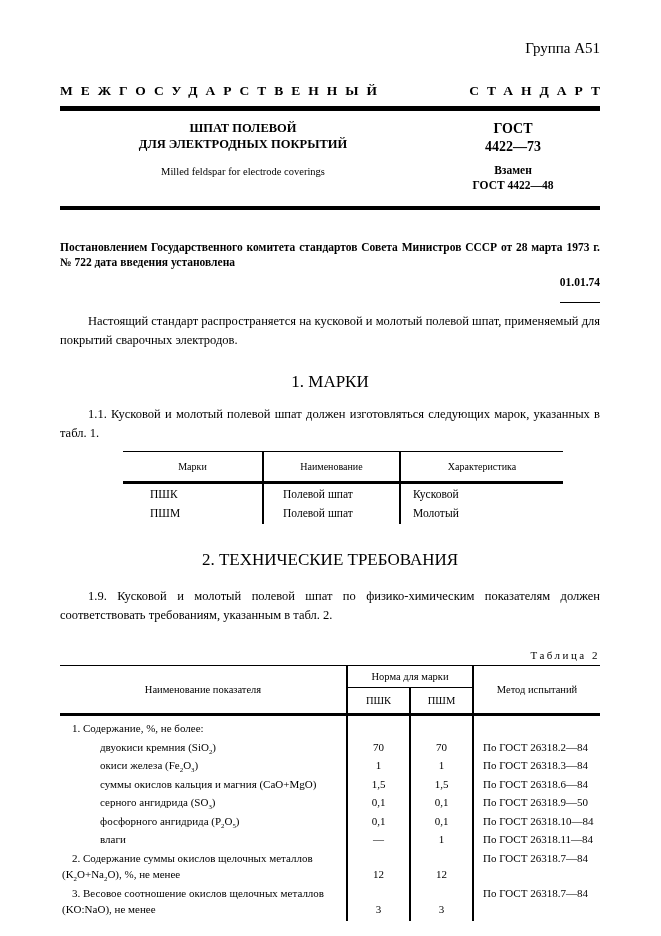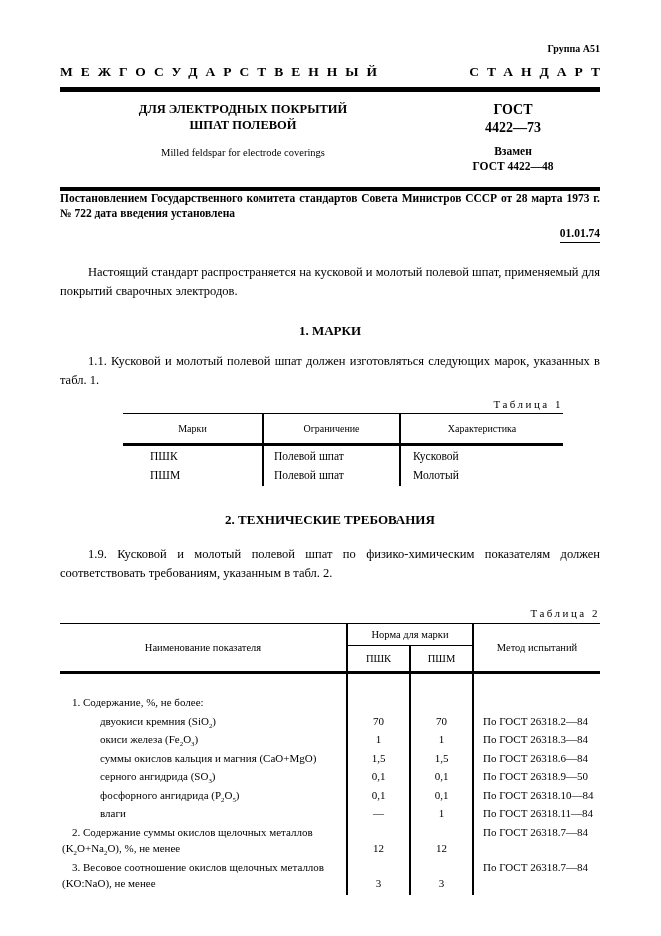--- a/index.html
+++ b/index.html
@@ -1,71 +1,71 @@
 <!DOCTYPE html>
 <html><head>
 <meta charset="utf-8">
 <style>
   html,body{margin:0;padding:0;}
   body{
     width:661px;height:936px;background:#ffffff;color:#000;
     font-family:"Liberation Serif", serif;overflow:hidden;
   }
   .page{box-sizing:border-box;width:661px;height:936px;padding:42px 61px 0 60px;}
-  .group-label{text-align:right;font-weight:bold;font-size:10px;line-height:13px;}
-  .banner{display:flex;justify-content:space-between;margin-top:9px;font-weight:bold;font-size:13.5px;}
+  .group-label{text-align:right;font-weight:normal;font-size:15px;line-height:13px;}
+  .banner{display:flex;justify-content:space-between;margin-top:28px;font-weight:bold;font-size:13.5px;}
   .banner .w1{letter-spacing:8px;}
   .banner .w2{letter-spacing:8px;margin-right:-8px;}
   .rule-thick{height:5px;background:#000;margin-top:7px;}
   .rule-thick2{height:4px;background:#000;margin-top:13px;}
   .title-row{display:flex;margin-top:9px;}
   .title-left{width:366px;text-align:center;}
   .title-right{width:174px;text-align:center;}
   .title-ru{font-weight:bold;font-size:12.5px;line-height:16px;}
   .title-en{font-size:10.5px;margin-top:14px;}
   .gost-big{font-weight:bold;font-size:14px;line-height:18px;}
   .replaces{font-weight:bold;font-size:11.5px;line-height:15px;margin-top:7px;}
-  .preamble{font-weight:bold;font-size:11.5px;line-height:15px;text-align:justify;margin-top:0;}
+  .preamble{font-weight:bold;font-size:11.5px;line-height:15px;text-align:justify;margin-top:30px;}
   .date-line{text-align:right;font-weight:bold;font-size:11.5px;margin-top:6px;}
-  .date-line span{border-bottom:1px solid #000;padding-bottom:3px;}
+  .date-line span{border-bottom:1px solid #000;padding-bottom:14px;}
   .limitation{font-weight:bold;font-size:11.5px;line-height:15px;text-align:justify;margin-top:9px;}
   .para{font-size:12.5px;line-height:19px;text-align:justify;text-indent:28px;}
   .scope{margin-top:24px;}
-  .sec-title{font-weight:bold;font-size:13px;text-align:center;}
+  .sec-title{font-weight:normal;font-size:17px;text-align:center;}
   .sec1{margin-top:22px;}
   .clause11{margin-top:13px;}
   .sec2{margin-top:26px;}
   .clause21{margin-top:17px;}
   .tbl-label{font-size:11px;letter-spacing:2.5px;text-align:right;}
   .t1wrap{width:440px;margin-left:63px;margin-top:8px;}
   .t1wrap .tbl-label{margin-bottom:3px;}
   table{border-collapse:collapse;}
   .t1{width:440px;border-top:1px solid #000;table-layout:fixed;}
   .t1 th{font-weight:normal;font-size:10px;text-align:center;height:27px;border-bottom:3px solid #000;}
   .t1 .b-r{border-right:2px solid #000;}
   .t1 td{font-size:11.5px;line-height:17px;vertical-align:top;}
   .t1 tbody tr:first-child td{padding-top:2px;}
   .t1 tbody tr:last-child td{padding-bottom:2px;}
   .t1 td.c1{padding-left:27px;}
-  .t1 td.c2{padding-left:10px;}
+  .t1 td.c2{padding-left:19px;}
   .t1 td.c3{padding-left:12px;}
   .t2block{margin-top:24px;}
   .t2block .tbl-label{margin-bottom:4px;}
   .t2{width:540px;border-top:1px solid #000;table-layout:fixed;}
   .t2 th{font-weight:normal;font-size:10.5px;text-align:center;}
   .t2 .h-name,.t2 .h-method{border-bottom:3px solid #000;}
   .t2 .h-name{border-right:2px solid #000;}
   .t2 .h-norm{border-right:2px solid #000;border-bottom:1px solid #000;height:19px;}
   .t2 .h-pshk{border-right:2px solid #000;border-bottom:3px solid #000;height:23px;}
   .t2 .h-pshm{border-right:2px solid #000;border-bottom:3px solid #000;}
   .t2 td{font-size:11px;line-height:16.5px;}
   .t2 td.name{border-right:2px solid #000;text-align:left;padding-left:2px;}
   .t2 td.v{border-right:2px solid #000;text-align:center;vertical-align:bottom;}
   .t2 td.m{text-align:left;padding-left:9px;vertical-align:top;font-size:11px;}
-  .t2 tbody tr:first-child td{padding-top:20px;}
+  .t2 tbody tr:first-child td{padding-top:4px;}
   .t2 tbody tr:last-child td{padding-bottom:3px;}
   .t2 tr.row-group td.name{text-indent:10px;}
   .t2 tr.row-sub td.name{padding-left:40px;}
   .t2 tr.row-hang td.name{text-indent:10px;}
   sub{font-size:0.62em;line-height:0;}
 </style>
 </head>
 <body>
 
 <div class="page">
@@ -74,22 +74,22 @@
 
   <div class="banner">
     <span class="w1">МЕЖГОСУДАРСТВЕННЫЙ</span>
     <span class="w2">СТАНДАРТ</span>
   </div>
 
   <div class="rule-thick"></div>
 
   <div class="title-row">
     <div class="title-left">
+      <div class="title-ru">ШПАТ ПОЛЕВОЙ</div>
       <div class="title-ru">ДЛЯ ЭЛЕКТРОДНЫХ ПОКРЫТИЙ</div>
-      <div class="title-ru">ШПАТ ПОЛЕВОЙ</div>
       <div class="title-en">Milled feldspar for electrode coverings</div>
     </div>
     <div class="title-right">
       <div class="gost-big">ГОСТ</div>
       <div class="gost-big">4422—73</div>
       <div class="replaces">
         <div>Взамен</div>
         <div>ГОСТ  4422—48</div>
       </div>
     </div>
@@ -104,31 +104,30 @@
   </div>
 
 
   <div class="para scope">Настоящий стандарт распространяется на кусковой и молотый полевой шпат, применяемый для покрытий сварочных электродов.</div>
 
   <div class="sec-title sec1">1. МАРКИ</div>
 
   <div class="para clause11">1.1. Кусковой и молотый полевой шпат должен изготовляться следующих марок, указанных в табл. 1.</div>
 
   <div class="t1wrap">
-    <div class="tbl-label">Таблица 1</div>
     <table class="t1">
       <colgroup>
           <col style="width:140px">
           <col style="width:137px">
           <col style="width:163px">
         </colgroup>
       <thead>
         <tr>
           <th class="b-r">Марки</th>
-          <th class="b-r">Ограничение</th>
+          <th class="b-r">Наименование</th>
           <th>Характеристика</th>
         </tr>
       </thead>
       <tbody>
         <tr>
           <td class="b-r c1">ПШК</td>
           <td class="b-r c2">Полевой шпат</td>
           <td class="c3">Кусковой</td>
         </tr>
         <tr>

